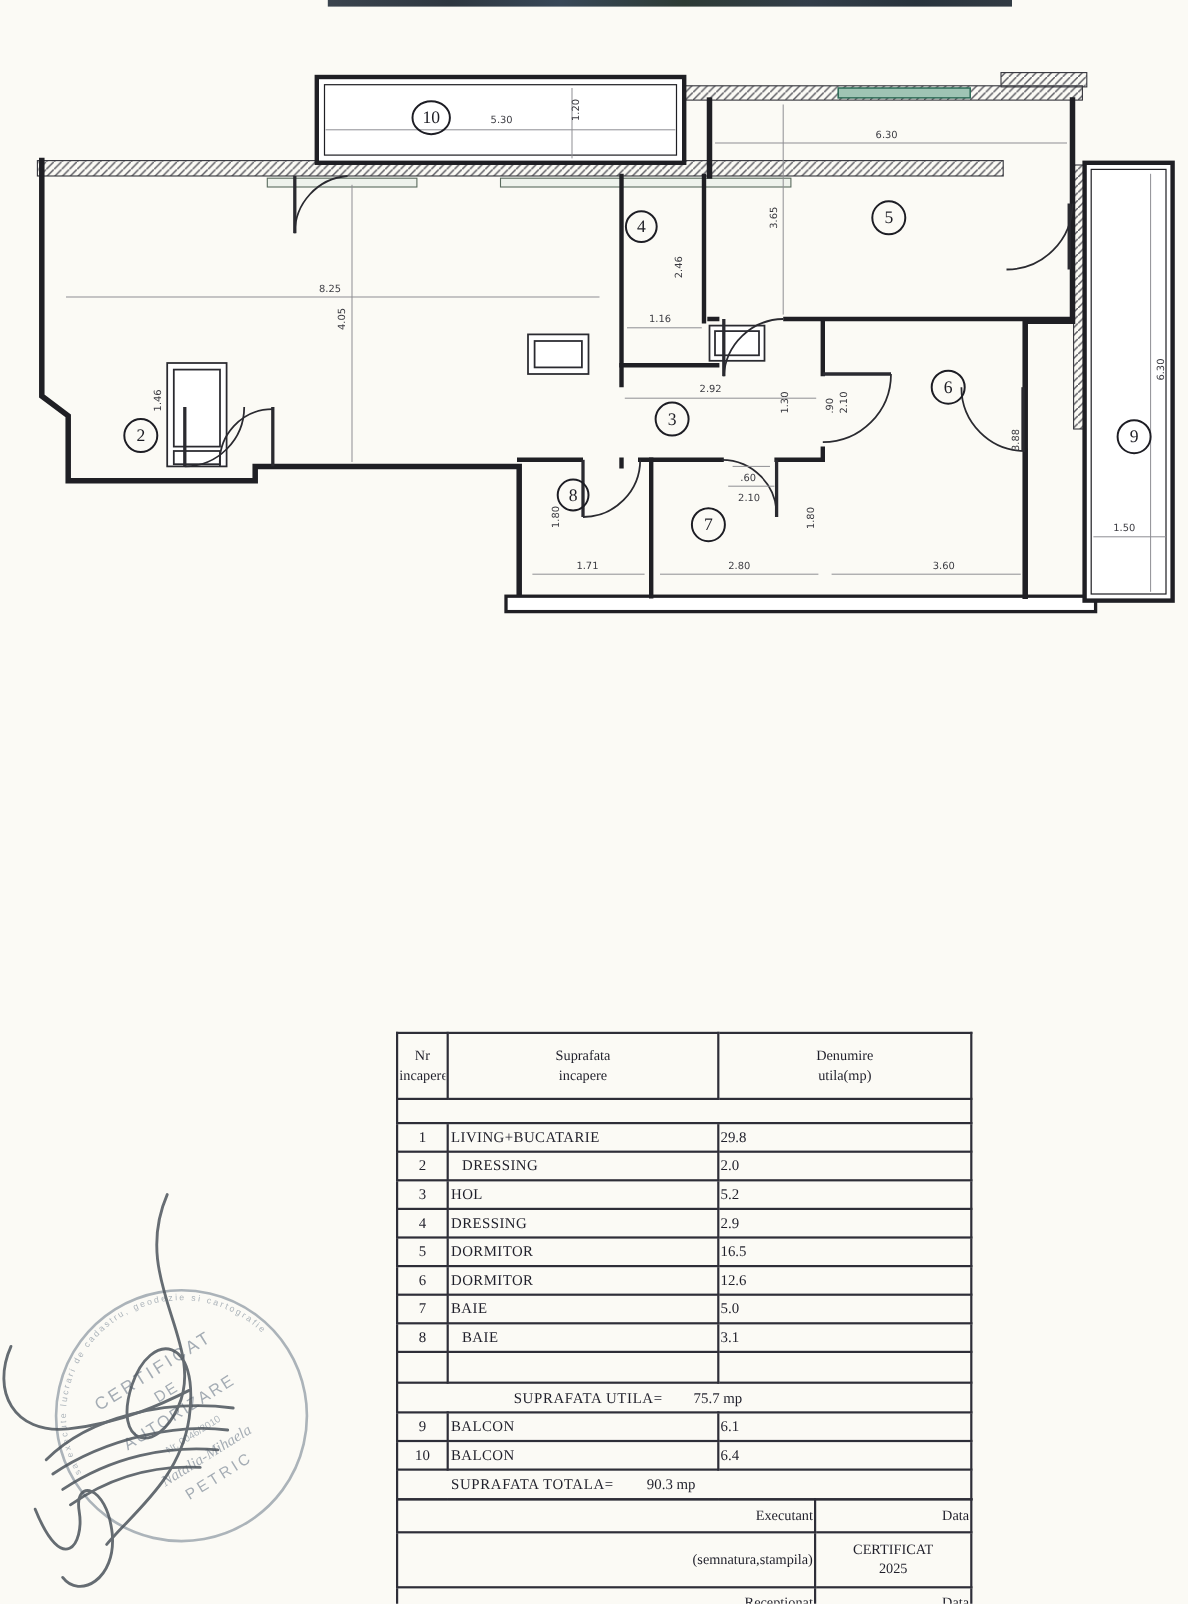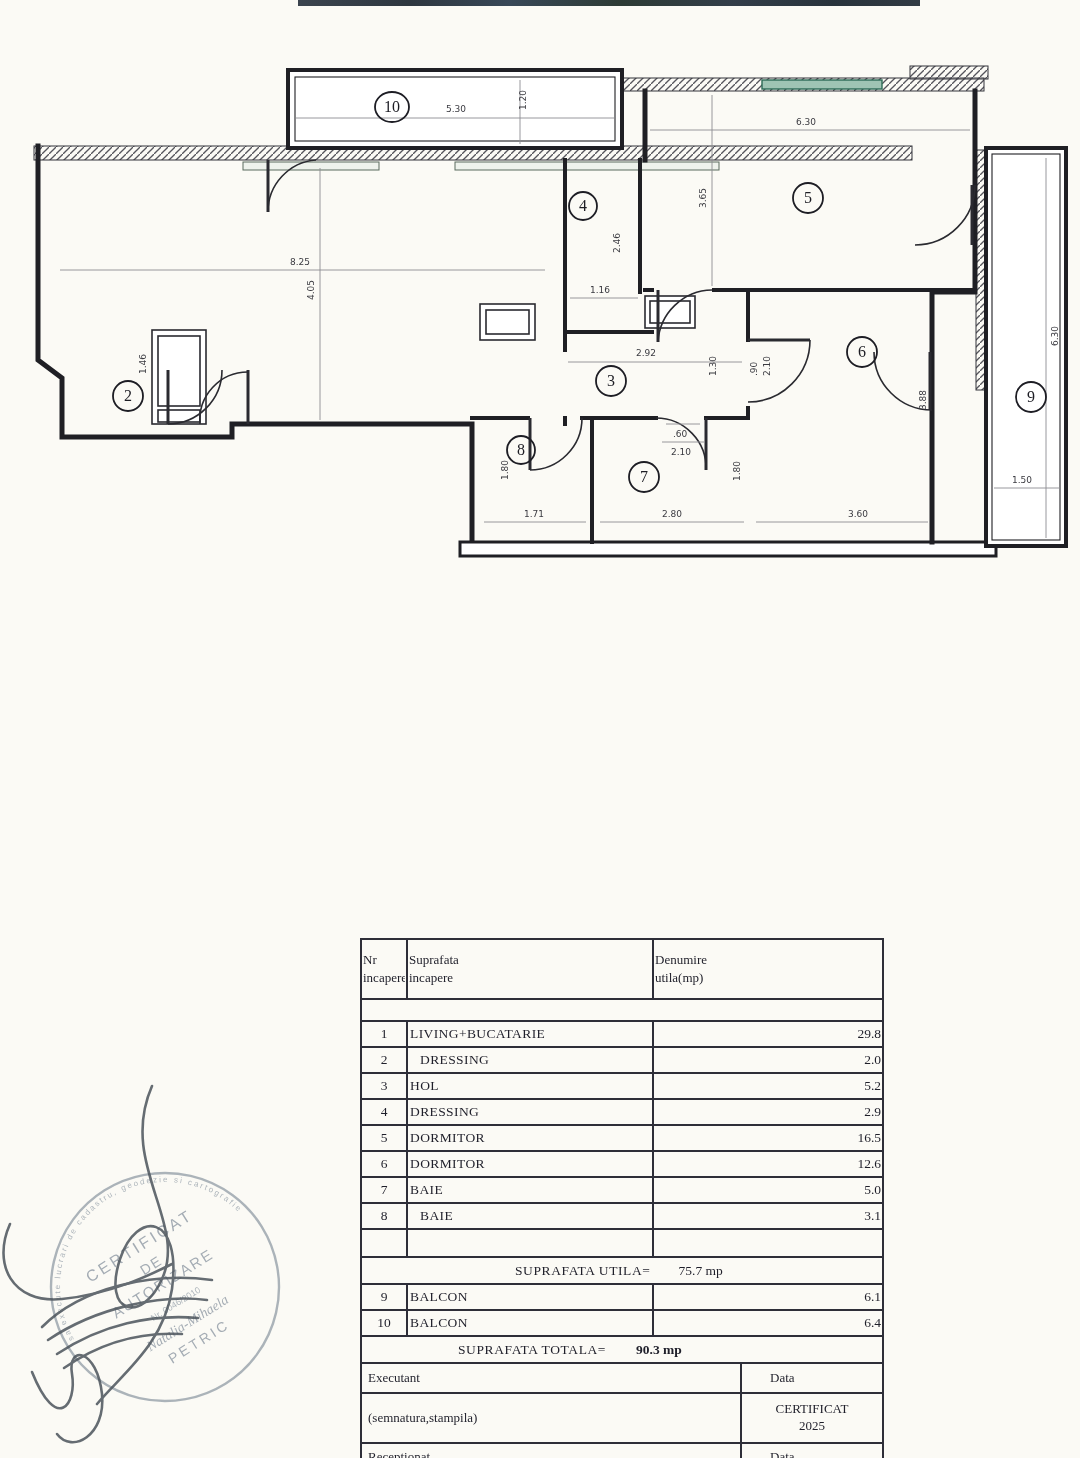--- a/index.html
+++ b/index.html
@@ -13,32 +13,32 @@
     position:absolute;left:298px;top:0;width:622px;height:6px;
     background:linear-gradient(90deg,#2a3440 0%,#1c2630 18%,#27384a 34%,#1b2a24 52%,#212d3a 70%,#16222c 86%,#202a34 100%);
     opacity:.92;
   }
   #floorplan{position:absolute;left:0;top:0;}
   .dimtext{font-family:"DejaVu Sans", sans-serif;font-size:9px;fill:#3a3a40;}
   .roomnum{font-family:"Liberation Serif", serif;font-size:16px;fill:#1d1d24;}
   #sheet{position:absolute;left:360px;top:938px;width:522px;}
   table{border-collapse:collapse;width:522px;table-layout:fixed;}
   td{border:2px solid #2e2e38;font-size:13.5px;color:#1f1f2a;overflow:hidden;}
-  tr.h td{line-height:1.35;font-size:13px;border-radius:18px;}
+  tr.h td{text-align:center;line-height:1.35;font-size:13px;border-radius:18px;}
   td.nr{text-align:center;}
   td.nm{padding-left:2px;letter-spacing:.4px;}
-  td.ar{text-align:right;margin-left:16px;}
+  td.ar{text-align:left;margin-left:16px;}
   td.merged{padding-left:0;}
-  .sub-line{display:flex;padding-left:48px;}
+  .sub-line{display:flex;}
   .sub-line .lbl{margin-left:105px;letter-spacing:.6px;}
   .sub-line .val{margin-left:28px;}
   .tot-line .lbl{margin-left:48px;letter-spacing:.6px;}
-  .tot-line .val{margin-left:30px;font-weight:bold;}
+  .tot-line .val{margin-left:30px;}
   #footer-table td{font-size:13px;}
-  #footer-table td.lab{padding-left:6px;}
+  #footer-table td.lab{padding-left:6px;text-align:right;}
   #footer-table td.datecell{text-align:center;line-height:1.3;}
   #stamp{position:absolute;left:0px;top:1072px;pointer-events:none;}
 </style>
 </head>
 <body>
 
 <div id="redaction-bar"></div>
 
 <svg id="floorplan" width="1080" height="620" viewBox="0 0 1080 620">
   <defs>

